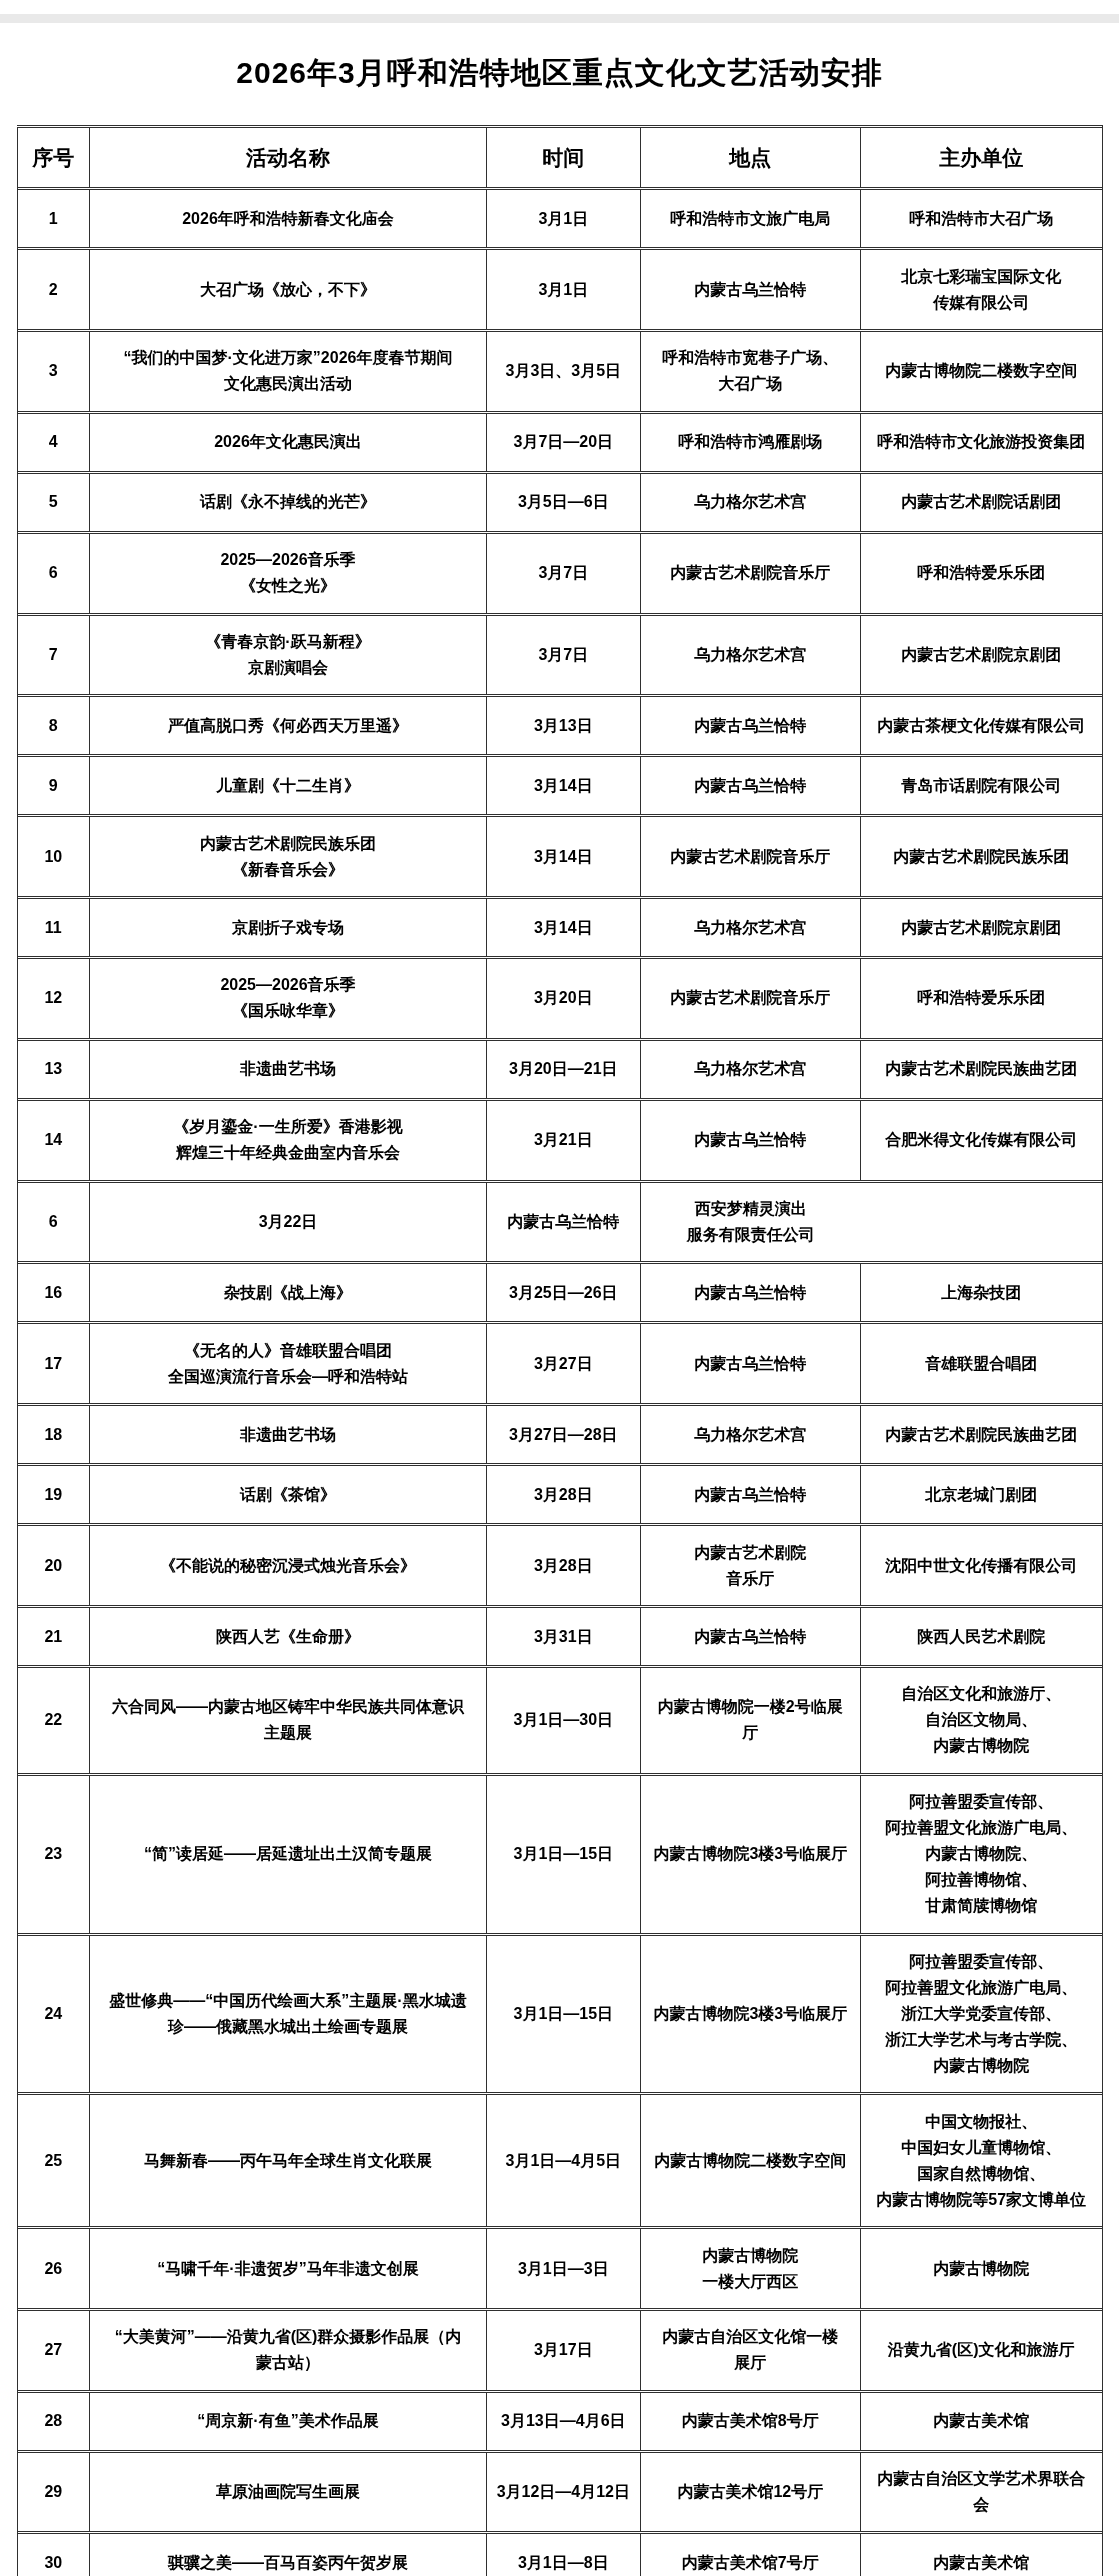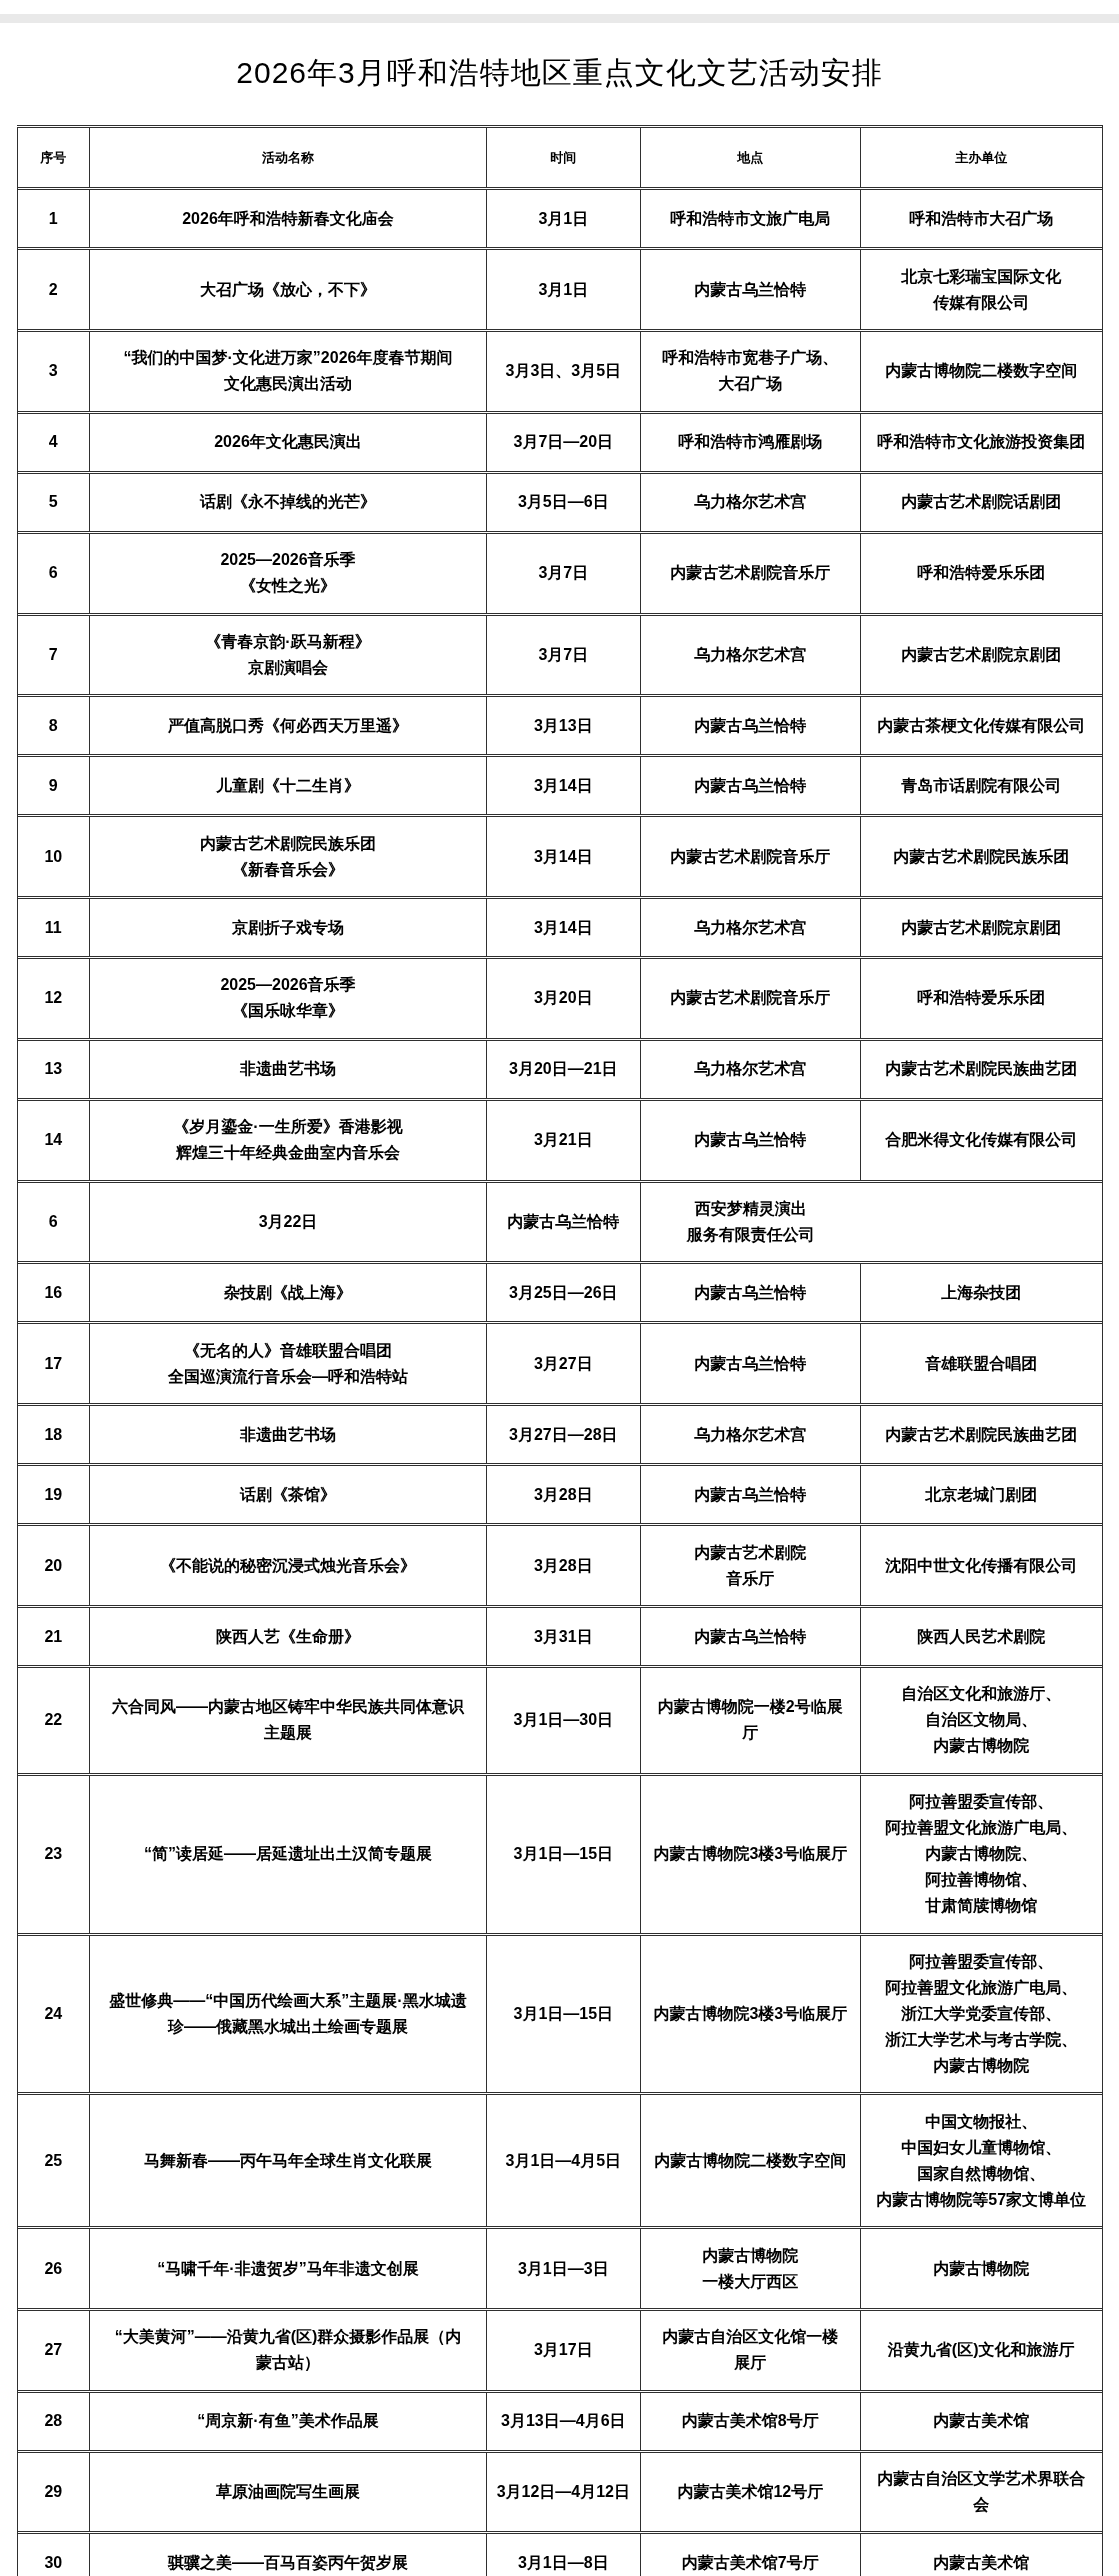--- a/index.html
+++ b/index.html
@@ -19,21 +19,21 @@
     height:8.8px;
     width:100%;
     background:var(--band-color);
   }
   .title-wrap{
     padding:30px 20.6px 31px 20.6px;
     text-align:center;
   }
   .page-title{
     font-size:30px;
-    font-weight:400;
+    font-weight:700;
     letter-spacing:1px;
   }
   .table{
     margin:0 16.5px 20.6px 16.5px;
     border-left:1px solid var(--border-color);
     border-right:1px solid var(--border-color);
     border-top:3.1px double var(--border-color);
     border-bottom:3.1px double var(--border-color);
   }
   .row{
@@ -52,21 +52,21 @@
     font-size:16px;
     font-weight:700;
     line-height:26px;
     padding:13.4px 7.2px;
     min-height:57px;
     word-break:break-all;
   }
   .cell:last-child{border-right:none;}
   .header-row .cell{
     min-height:59px;
-    font-size:13px;
+    font-size:21px;
   }
 </style>
 </head>
 <body>
 
 <div class="top-band"></div>
 
 <div class="title-wrap">
   <h1 class="page-title">2026年3月呼和浩特地区重点文化文艺活动安排</h1>
 </div>

